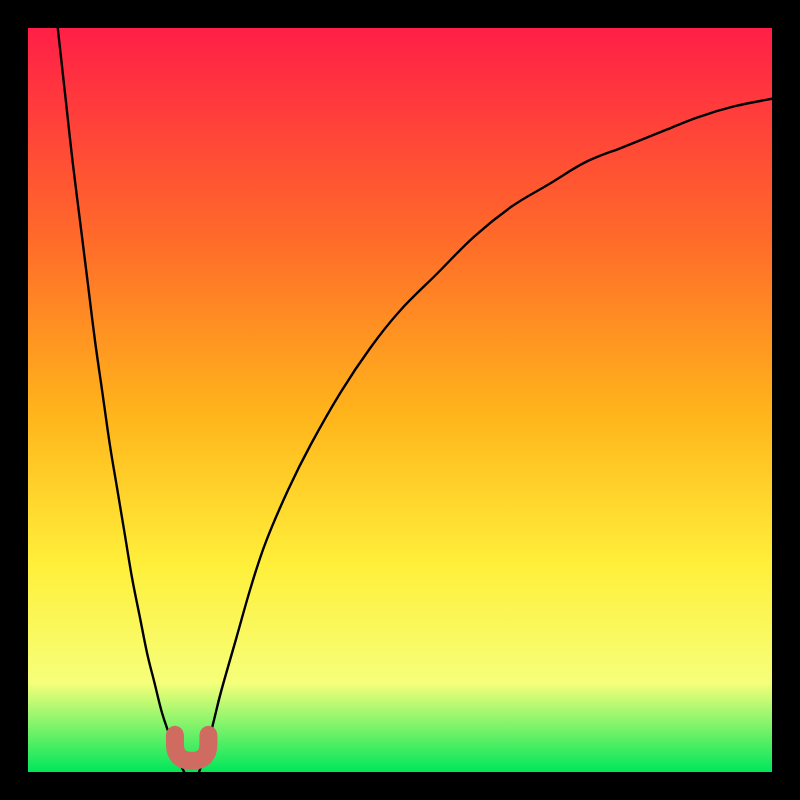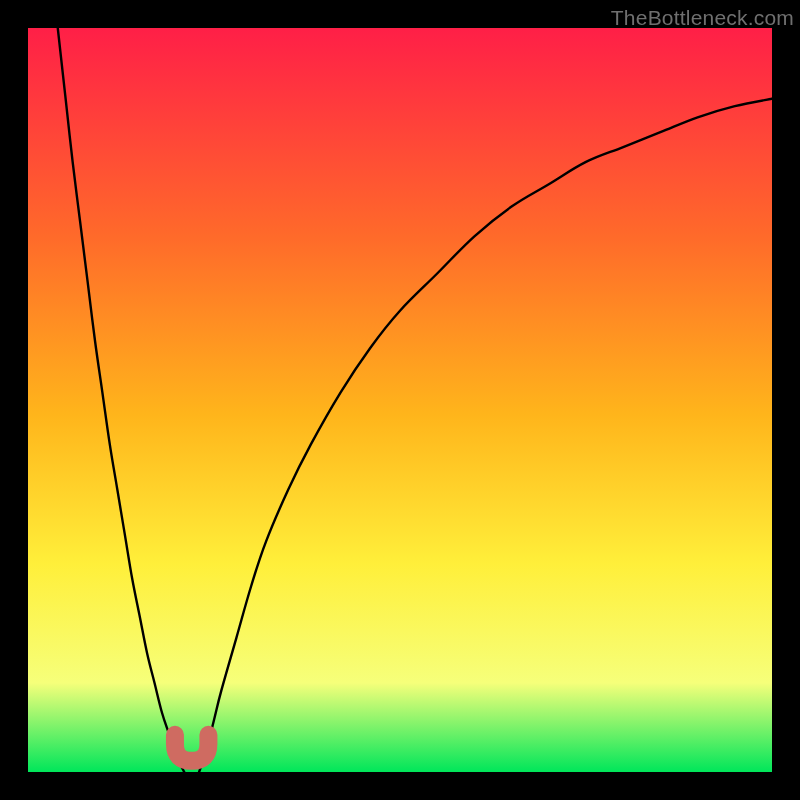--- a/index.html
+++ b/index.html
@@ -51,14 +51,13 @@
           <stop id="g4" offset="88%" stop-color="#f6ff7a"></stop>
           <stop id="g5" offset="100%" stop-color="#00e65a"></stop>
         </linearGradient>
       </defs>
       <rect x="0" y="0" width="744" height="744" fill="url(#bg-grad)"></rect>
       <path id="left-branch" fill="none" stroke="#000000" stroke-width="2.4" stroke-linecap="round" d="M 29.76 0.00 C 31.10 12.05, 34.52 42.85, 37.20 66.96 C 39.88 91.07, 41.96 111.15, 44.64 133.92 C 47.32 156.69, 49.40 172.01, 52.08 193.44 C 54.76 214.87, 56.84 231.53, 59.52 252.96 C 62.20 274.39, 64.28 292.39, 66.96 312.48 C 69.64 332.57, 71.72 345.81, 74.40 364.56 C 77.08 383.31, 79.16 399.23, 81.84 416.64 C 84.52 434.05, 86.60 445.21, 89.28 461.28 C 91.96 477.35, 94.04 489.85, 96.72 505.92 C 99.40 521.99, 101.48 535.83, 104.16 550.56 C 106.84 565.29, 108.92 574.37, 111.60 587.76 C 114.28 601.15, 116.36 612.91, 119.04 624.96 C 121.72 637.01, 123.80 644.01, 126.48 654.72 C 129.16 665.43, 131.24 675.11, 133.92 684.48 C 136.60 693.85, 138.68 698.76, 141.36 706.80 C 144.04 714.84, 146.12 722.42, 148.80 729.12 C 151.48 735.82, 154.90 741.32, 156.24 744.00"></path>
       <path id="right-branch" fill="none" stroke="#000000" stroke-width="2.4" stroke-linecap="round" d="M 171.12 744.00 C 172.46 739.98, 175.88 731.05, 178.56 721.68 C 181.24 712.31, 183.32 702.63, 186.00 691.92 C 188.68 681.21, 189.42 676.89, 193.44 662.16 C 197.46 647.43, 202.96 628.83, 208.32 610.08 C 213.68 591.33, 217.84 575.41, 223.20 558.00 C 228.56 540.59, 231.38 530.77, 238.08 513.36 C 244.78 495.95, 252.36 478.69, 260.40 461.28 C 268.44 443.87, 273.35 434.05, 282.72 416.64 C 292.09 399.23, 301.77 381.97, 312.48 364.56 C 323.19 347.15, 331.53 334.65, 342.24 319.92 C 352.95 305.19, 359.95 296.11, 372.00 282.72 C 384.05 269.33, 395.81 258.91, 409.20 245.52 C 422.59 232.13, 433.01 220.37, 446.40 208.32 C 459.79 196.27, 470.21 187.93, 483.60 178.56 C 496.99 169.19, 507.41 164.28, 520.80 156.24 C 534.19 148.20, 544.61 140.62, 558.00 133.92 C 571.39 127.22, 581.81 124.40, 595.20 119.04 C 608.59 113.68, 619.01 109.52, 632.40 104.16 C 645.79 98.80, 656.21 93.97, 669.60 89.28 C 682.99 84.59, 693.41 81.47, 706.80 78.12 C 720.19 74.77, 737.30 72.02, 744.00 70.68"></path>
       <path id="cusp-marker" fill="none" stroke="#cf6b61" stroke-width="18" stroke-linecap="round" stroke-linejoin="round" d="M 146.94 706.80 L 146.94 716.10 Q 146.94 732.84 163.68 732.84 Q 180.42 732.84 180.42 716.10 L 180.42 706.80"></path>
     </svg>
   </div>
-  <div class="watermark">TheBottleneck.com</div>
 </div>
 
 </body></html>

